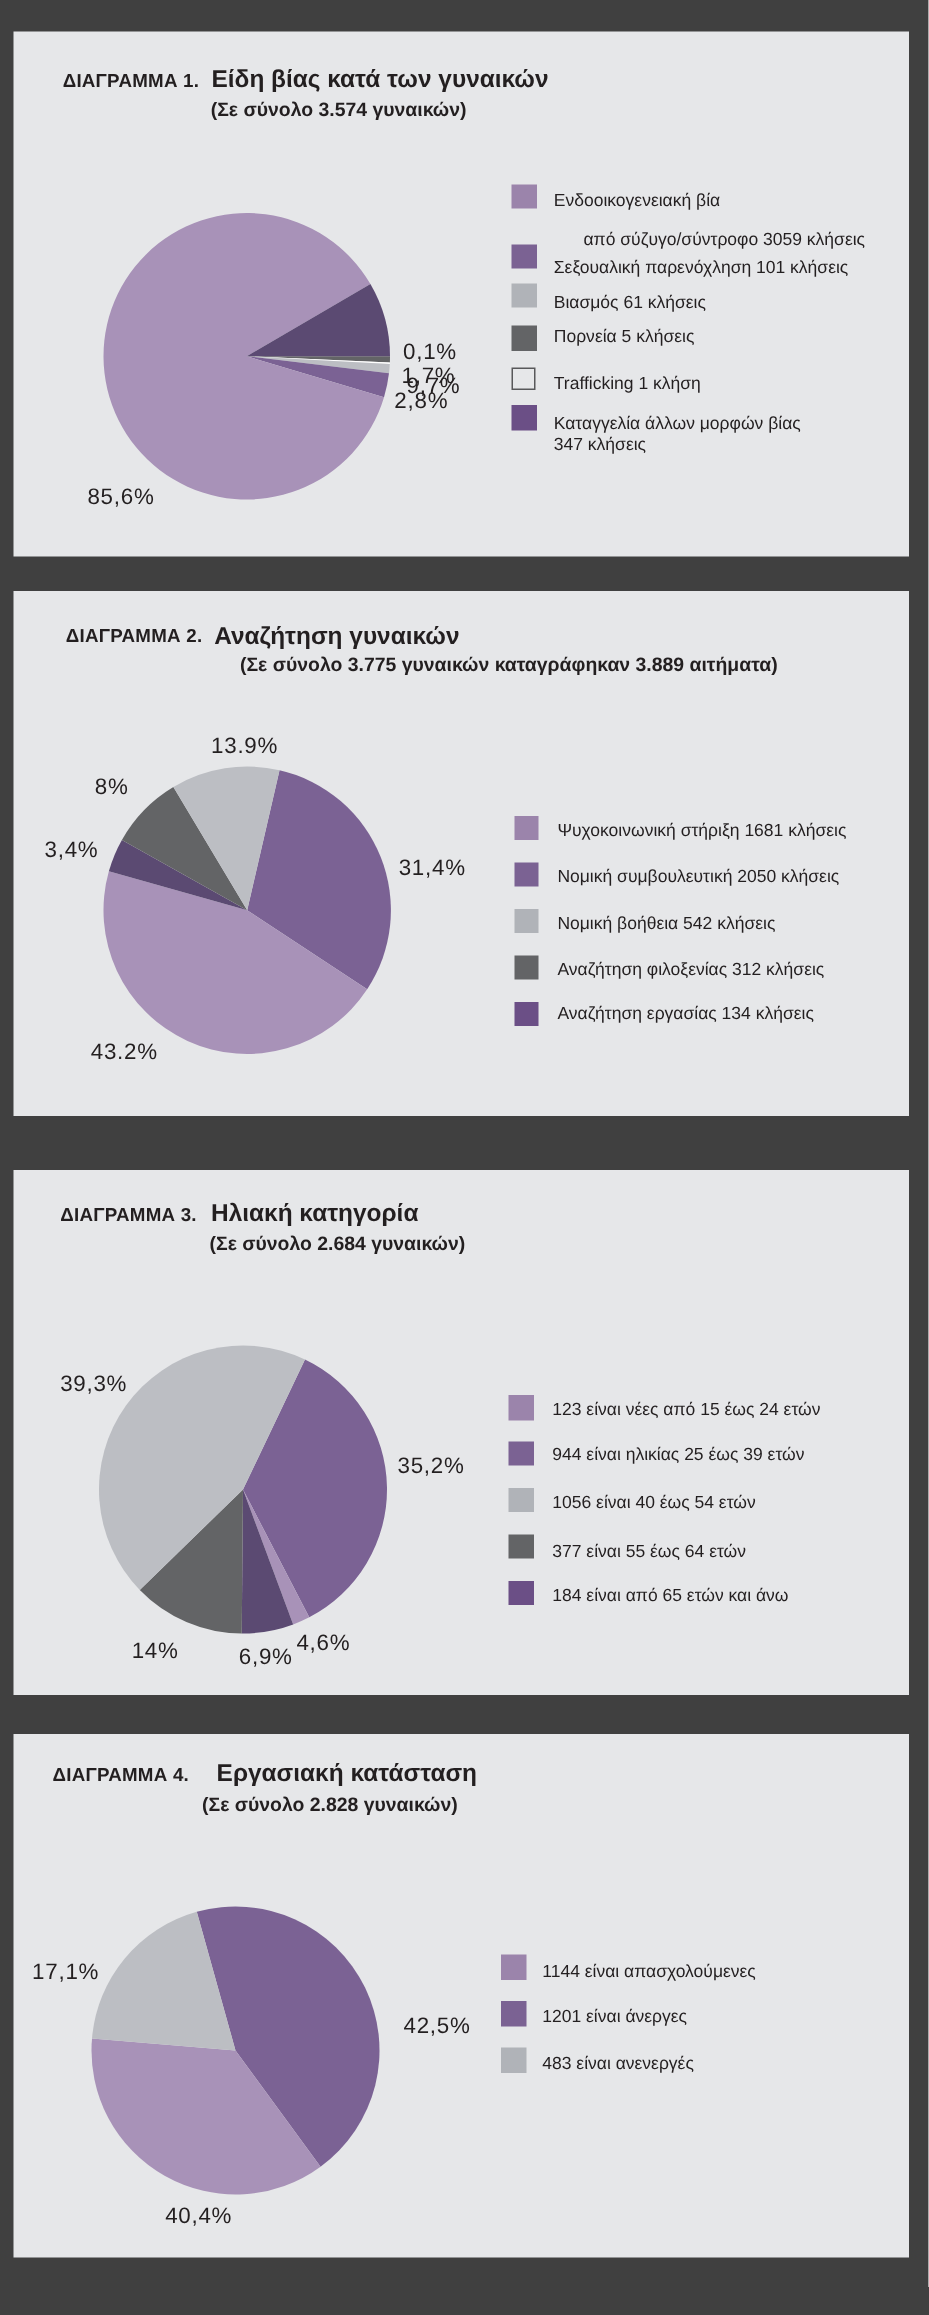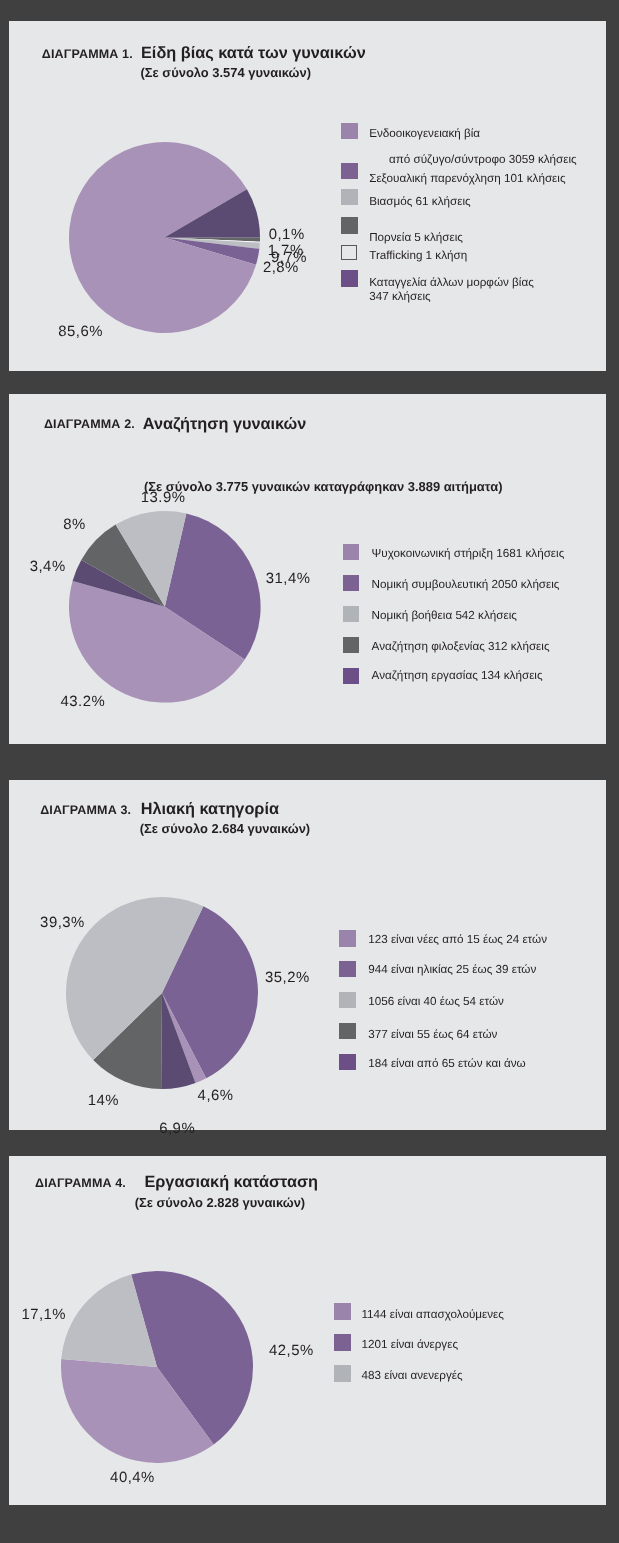--- a/index.html
+++ b/index.html
@@ -37,31 +37,31 @@
       <div class="plab" style="left: 253.9px; top: 239.1px;">2,8%</div>
       <div class="plab" style="left: 49.3px; top: 303.1px;">85,6%</div>
       <div class="sw" style="left: 332px; top: 101.7px; width: 16.5px; height: 16.5px; background: rgb(155, 132, 171);"></div>
       <div class="lgt" style="left: 360.2px; top: 106px;">Ενδοοικογενειακή βία</div>
       <div class="lgt" style="left: 380px; top: 119.6px; margin-top: 12px;">από σύζυγο/σύντροφο 3059 κλήσεις</div>
       <div class="sw" style="left: 332px; top: 141.9px; width: 16.5px; height: 16.5px; background: rgb(123, 98, 147);"></div>
       <div class="lgt" style="left: 360.2px; top: 151px;">Σεξουαλική παρενόχληση 101 κλήσεις</div>
       <div class="sw" style="left: 332px; top: 167.8px; width: 16.5px; height: 16.5px; background: rgb(176, 179, 184);"></div>
       <div class="lgt" style="left: 360.2px; top: 174px;">Βιασμός 61 κλήσεις</div>
       <div class="sw" style="left: 332px; top: 196.2px; width: 16.5px; height: 16.5px; background: rgb(99, 100, 102);"></div>
-      <div class="lgt" style="left: 360.2px; top: 210px; text-align: center;">Πορνεία 5 κλήσεις</div>
+      <div class="lgt" style="left: 360.2px; top: 197px; text-align: center;">Πορνεία 5 κλήσεις</div>
       <div class="sw" style="left: 332px; top: 223.7px; width: 13.7px; height: 13.7px; background: rgb(230, 231, 233); border: 1.4px solid rgb(88, 88, 90);"></div>
       <div class="lgt" style="left: 360.2px; top: 228.4px;">Trafficking 1 κλήση</div>
       <div class="sw" style="left: 332px; top: 249.4px; width: 16.5px; height: 16.5px; background: rgb(107, 79, 134);"></div>
       <div class="lgt" style="left: 360.2px; top: 255.2px;">Καταγγελία άλλων μορφών βίας</div>
       <div class="lgt" style="left: 360.2px; top: 268.8px;">347 κλήσεις</div>
     </div>
     <div class="panel" style="top: 394.3px; height: 349.7px;">
       <div class="lbl" style="left: 34.9px; top: 23px;">ΔΙΑΓΡΑΜΜΑ 2.</div>
       <div class="ttl" style="left: 133.8px; top: 21.2px;">Αναζήτηση γυναικών</div>
-      <div class="sub" style="left: 135px; top: 40.3px; margin-top: 44px;">(Σε σύνολο 3.775 γυναικών καταγράφηκαν 3.889 αιτήματα)</div>
+      <div class="sub" style="left: 151px; top: 40.3px;">(Σε σύνολο 3.775 γυναικών καταγράφηκαν 3.889 αιτήματα)</div>
       <div class="piewrap" style="left: 57.2px; top: 113.9px; width: 197.6px; height: 197.6px;"><svg width="197.6" height="197.6" viewBox="0 0 197.6 197.6">
           <path d="M 98.80 98.80 L 120.35 5.46 A 95.8 95.8 0 0 1 178.78 151.54 Z" fill="#7b6294"></path>
           <path d="M 98.80 98.80 L 178.78 151.54 A 95.8 95.8 0 0 1 6.57 72.88 Z" fill="#a892b8"></path>
           <path d="M 98.80 98.80 L 6.57 72.88 A 95.8 95.8 0 0 1 15.26 51.92 Z" fill="#5b4a72"></path>
           <path d="M 98.80 98.80 L 15.26 51.92 A 95.8 95.8 0 0 1 49.60 16.60 Z" fill="#636466"></path>
           <path d="M 98.80 98.80 L 49.60 16.60 A 95.8 95.8 0 0 1 120.35 5.46 Z" fill="#bcbec3"></path>
         </svg></div>
       <div class="plab" style="left: 131.7px; top: 95.4px;">13.9%</div>
       <div class="plab" style="left: 54.2px; top: 122.8px;">8%</div>
       <div class="plab" style="left: 20.7px; top: 164.6px;">3,4%</div>
@@ -85,21 +85,21 @@
       <div class="piewrap" style="left: 54px; top: 114px; width: 198px; height: 198px;"><svg width="198" height="198" viewBox="0 0 198 198">
           <path d="M 99.00 99.00 L 140.33 12.35 A 96 96 0 0 1 143.18 184.23 Z" fill="#7b6294"></path>
           <path d="M 99.00 99.00 L 143.18 184.23 A 96 96 0 0 1 132.46 188.98 Z" fill="#a892b8"></path>
           <path d="M 99.00 99.00 L 132.46 188.98 A 96 96 0 0 1 98.16 195.00 Z" fill="#5b4a72"></path>
           <path d="M 99.00 99.00 L 98.16 195.00 A 96 96 0 0 1 30.18 165.93 Z" fill="#636466"></path>
           <path d="M 99.00 99.00 L 30.18 165.93 A 96 96 0 0 1 140.33 12.35 Z" fill="#bcbec3"></path>
         </svg></div>
       <div class="plab" style="left: 31.1px; top: 135.1px;">39,3%</div>
       <div class="plab" style="left: 256px; top: 190.3px;">35,2%</div>
       <div class="plab" style="left: 78.8px; top: 313.4px;">14%</div>
-      <div class="plab" style="left: 150.2px; top: 316.9px; margin-top: 24px;">6,9%</div>
+      <div class="plab" style="left: 150.2px; top: 316.9px;">6,9%</div>
       <div class="plab" style="left: 188.6px; top: 308.1px;">4,6%</div>
       <div class="sw" style="left: 330.2px; top: 150.3px; width: 16.4px; height: 16.4px; background: rgb(155, 132, 171);"></div>
       <div class="lgt" style="left: 359.2px; top: 153px;">123 είναι νέες από 15 έως 24 ετών</div>
       <div class="sw" style="left: 330.2px; top: 180.8px; width: 16.4px; height: 16.4px; background: rgb(123, 98, 147);"></div>
       <div class="lgt" style="left: 359.2px; top: 182.7px;">944 είναι ηλικίας 25 έως 39 ετών</div>
       <div class="sw" style="left: 330.2px; top: 211.6px; width: 16.4px; height: 16.4px; background: rgb(176, 179, 184);"></div>
       <div class="lgt" style="left: 359.2px; top: 214.6px;">1056 είναι 40 έως 54 ετών</div>
       <div class="sw" style="left: 330.2px; top: 242.9px; width: 16.4px; height: 16.4px; background: rgb(99, 100, 102);"></div>
       <div class="lgt" style="left: 359.2px; top: 247.5px;">377 είναι 55 έως 64 ετών</div>
       <div class="sw" style="left: 330.2px; top: 273.7px; width: 16.4px; height: 16.4px; background: rgb(107, 79, 134);"></div>

